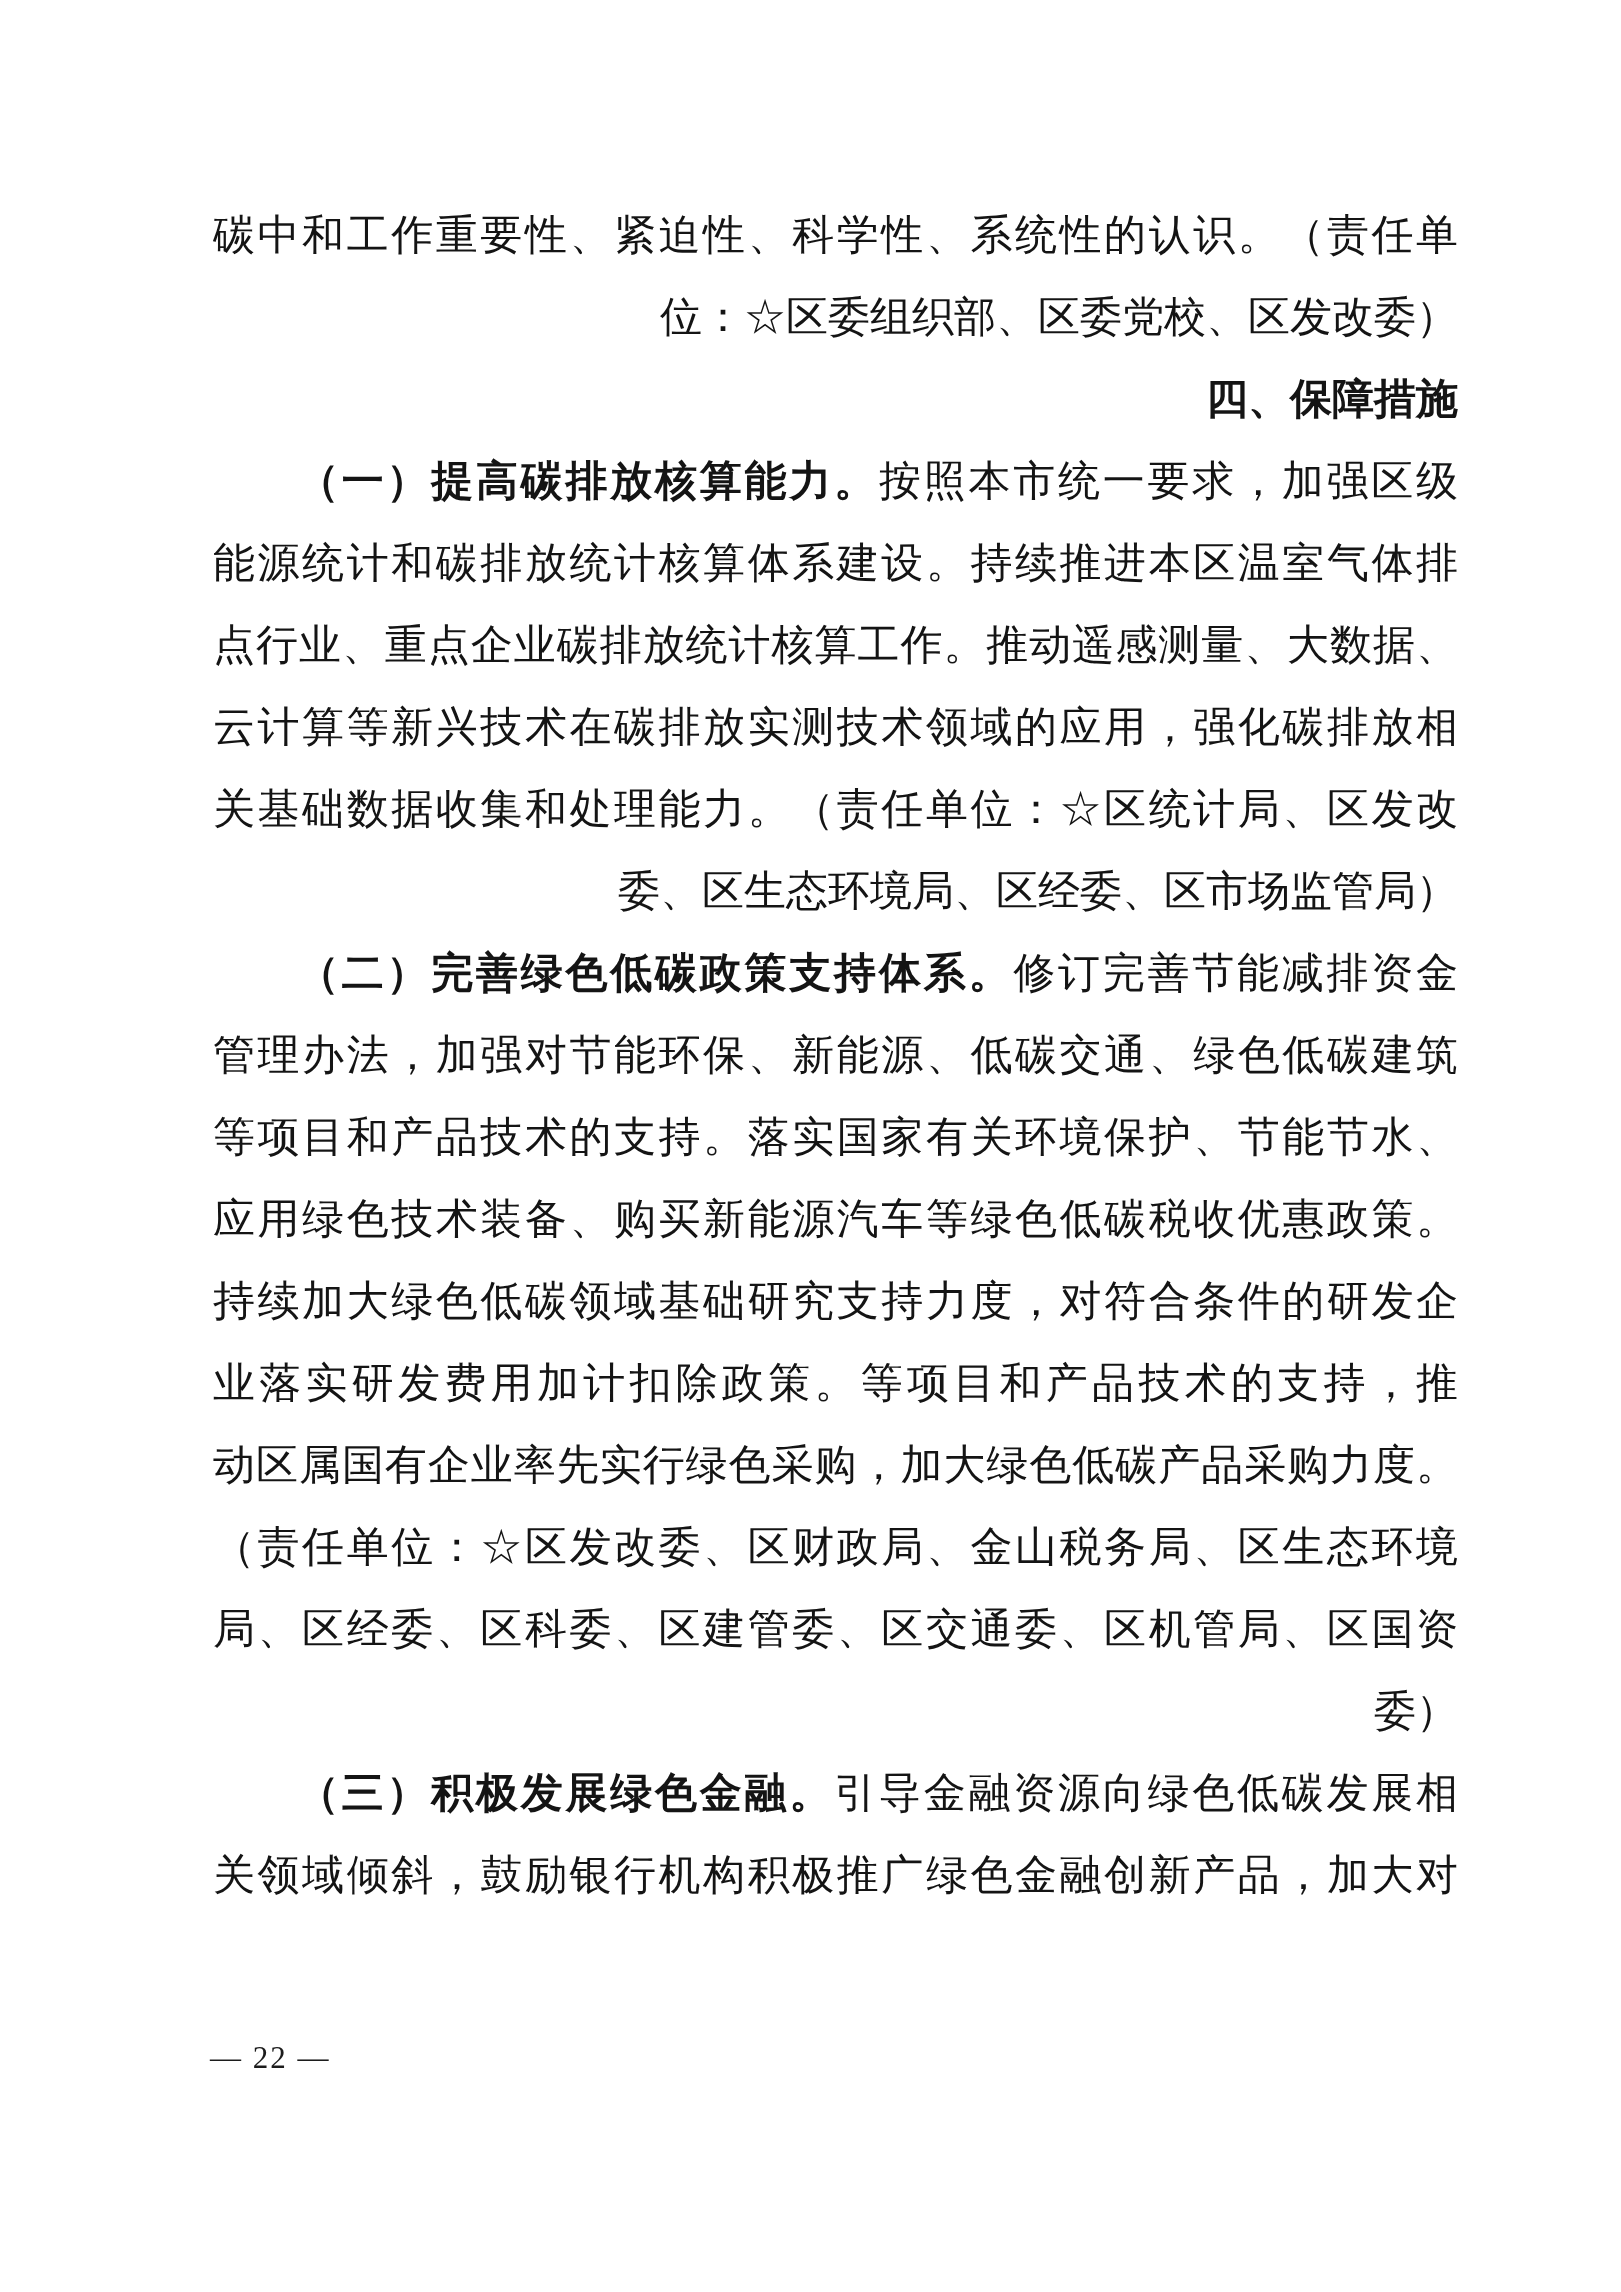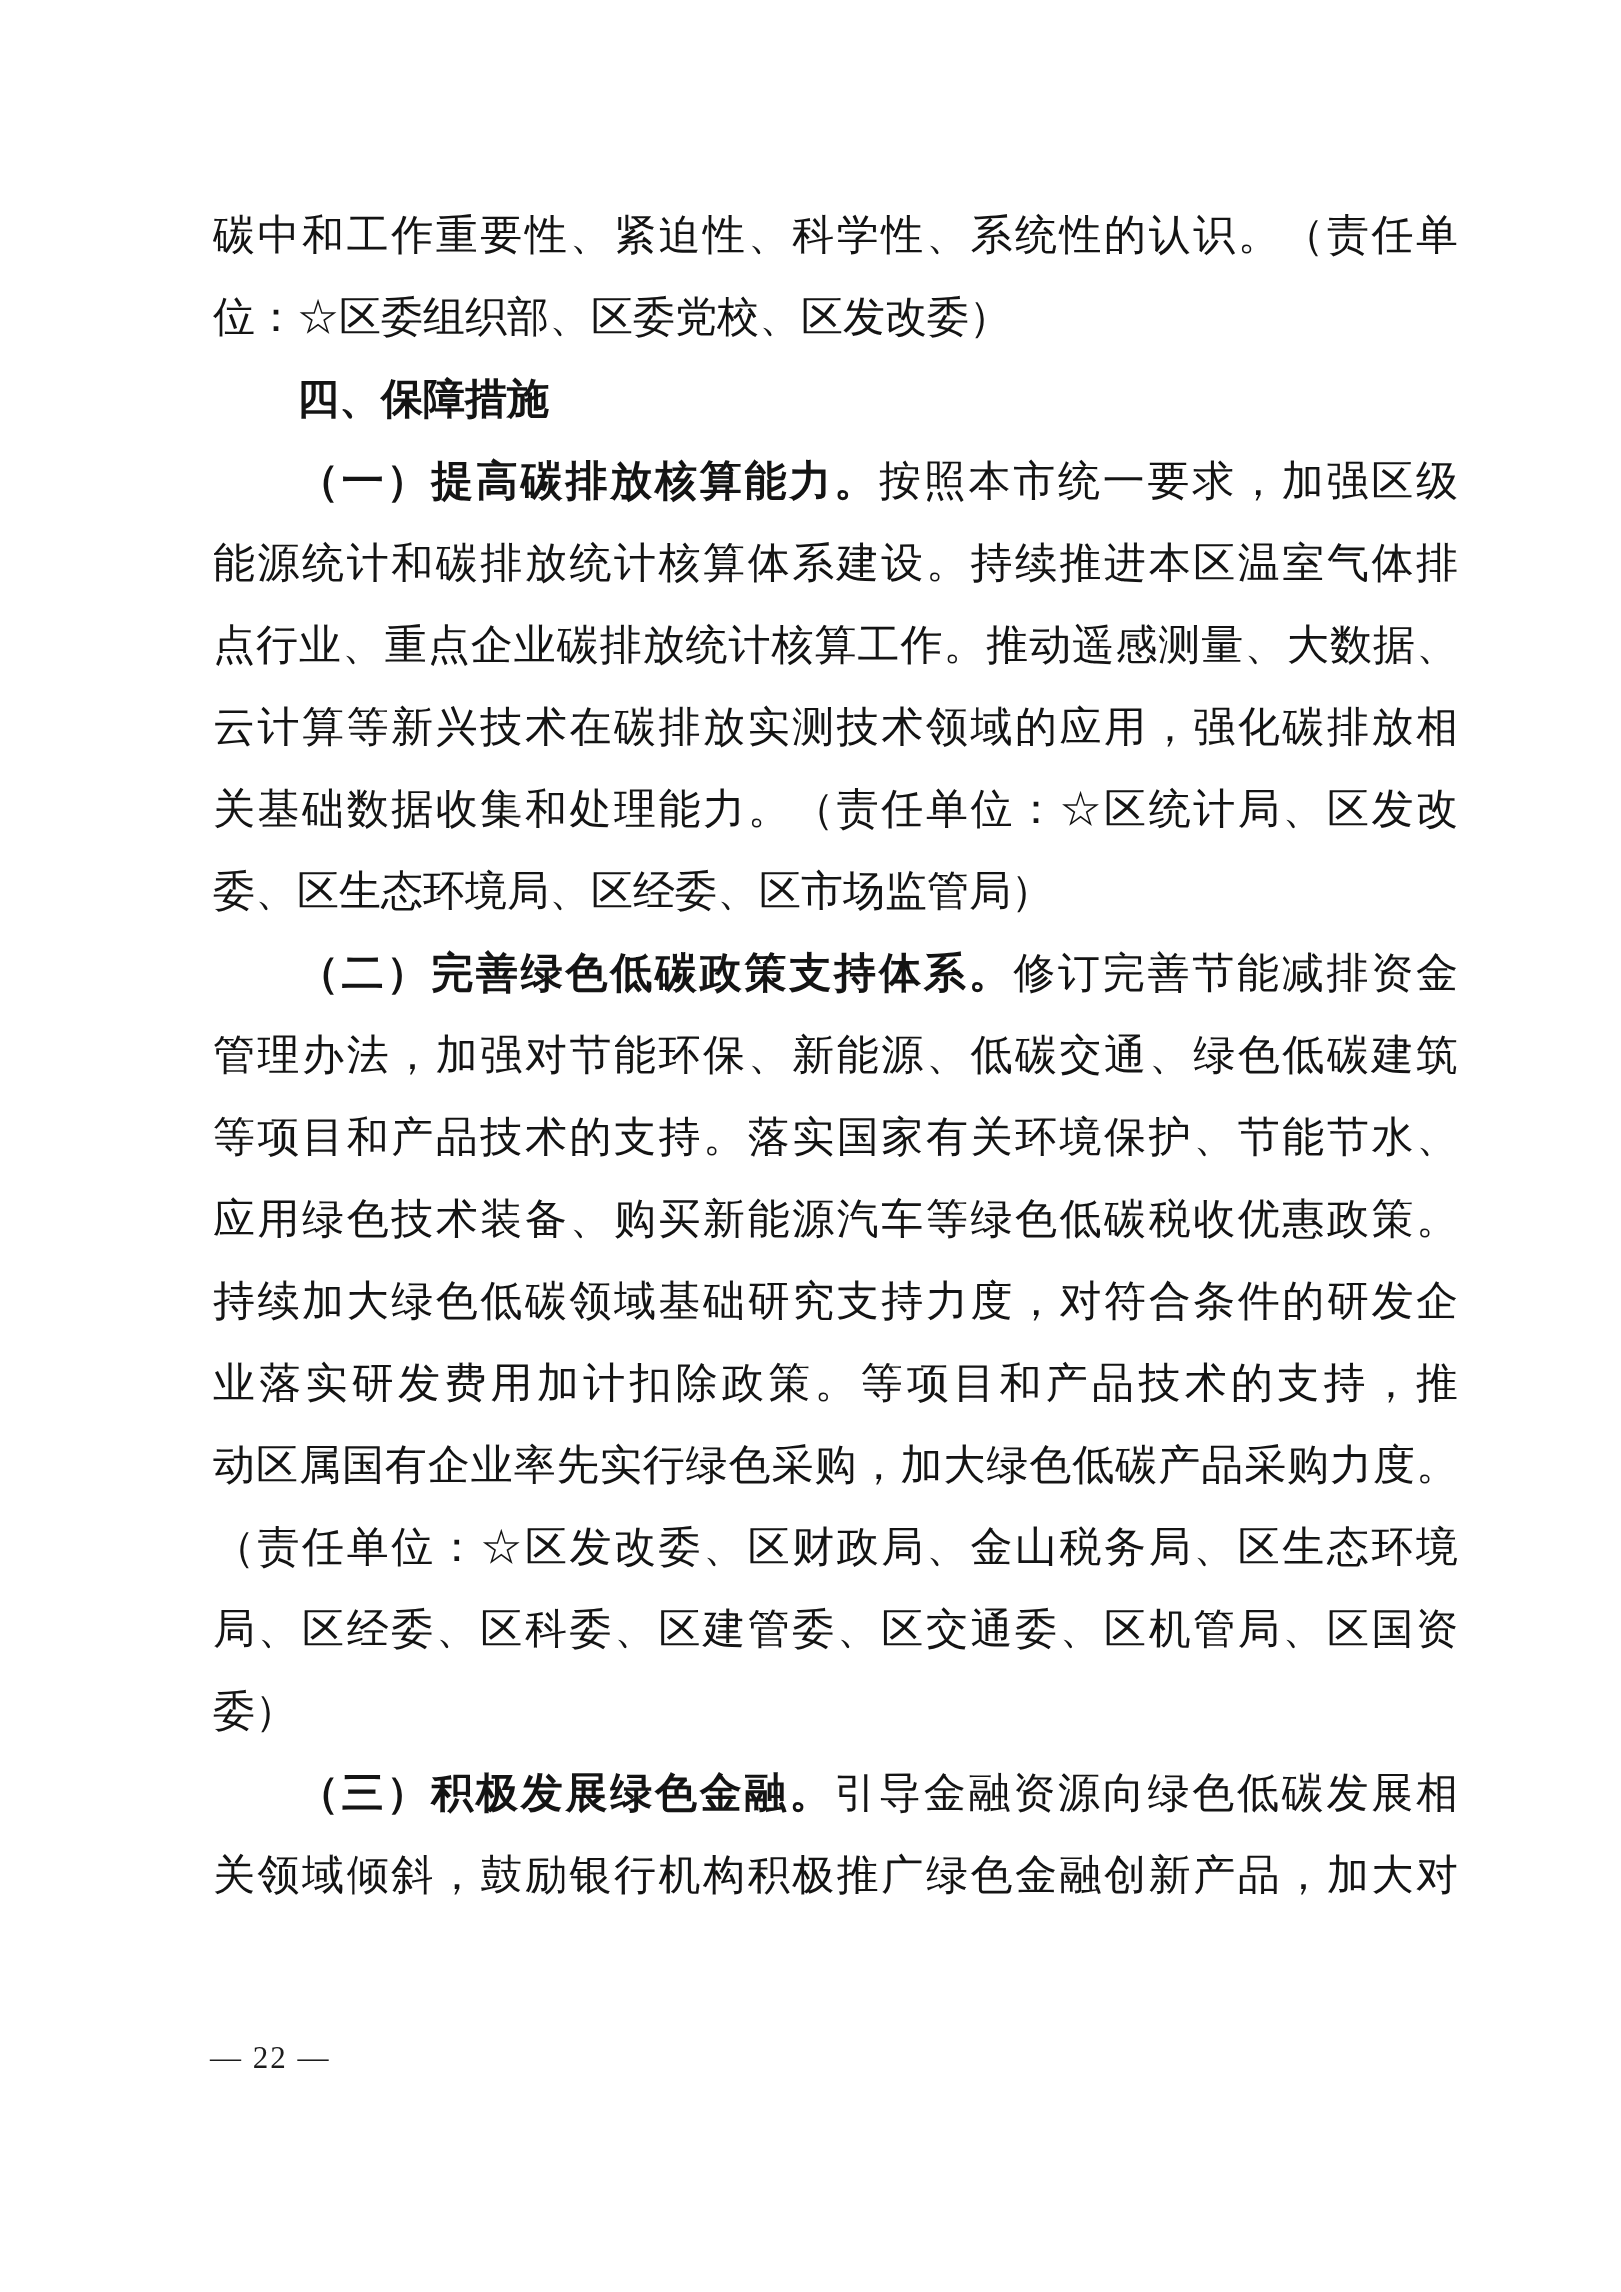--- a/index.html
+++ b/index.html
@@ -22,21 +22,21 @@
     left: 182px;
     top: 194px;
     width: 1245px;
     margin-left: 31px;
   }
   .line {
     height: 82px;
     line-height: 82px;
     font-size: 42px;
     letter-spacing: 0;
-    text-align: left;
+    text-align: right;
     white-space: nowrap;
   }
   
   .j {
     white-space: normal;
     text-align: justify;
     text-align-last: justify;
     text-justify: inter-character;
   }
   .indent {

